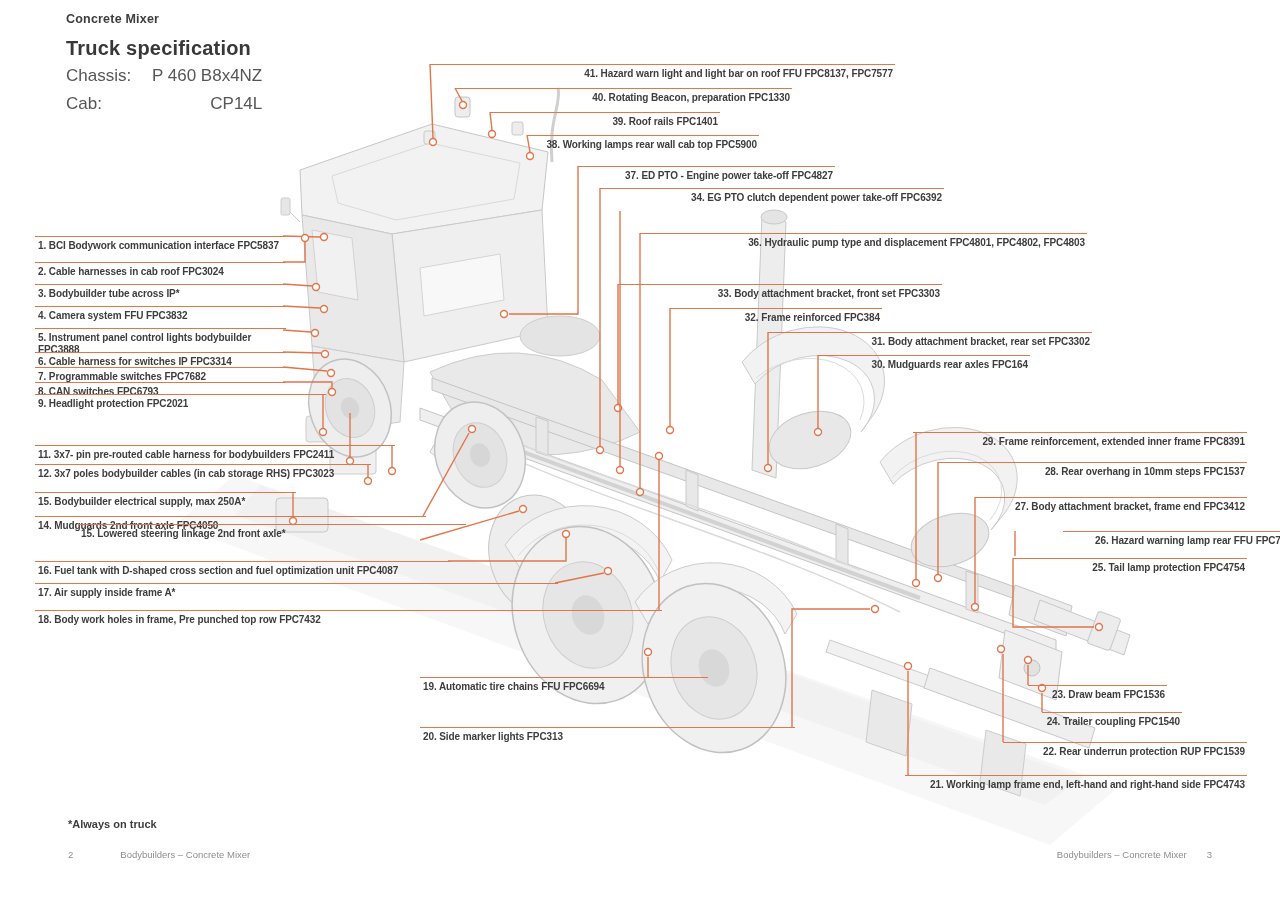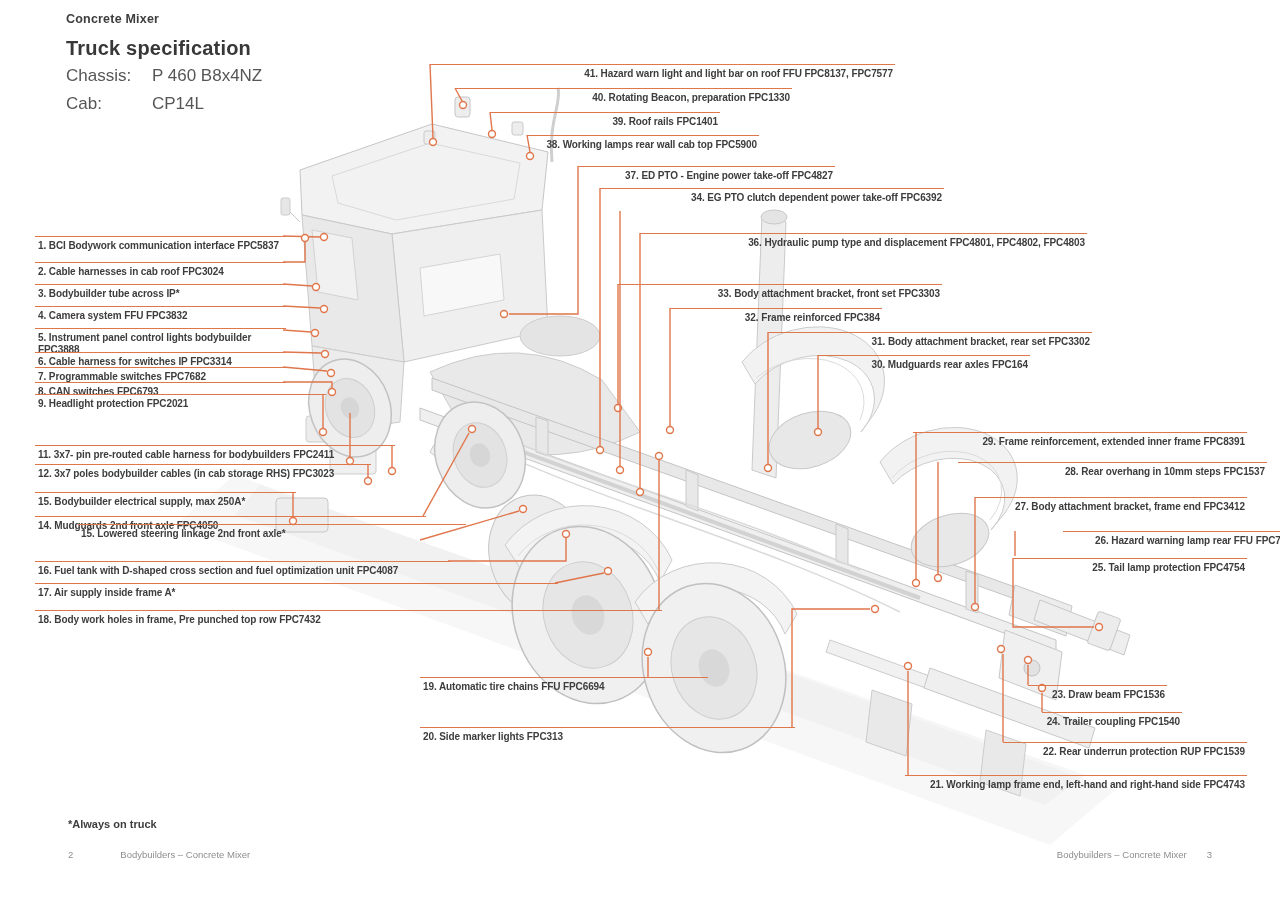--- a/index.html
+++ b/index.html
@@ -2,21 +2,21 @@
 <html style="--accent: #E0764B; --ink: #3D3D3D;"><head>
 <meta charset="utf-8">
 <style>
   html,body{margin:0;padding:0;background:#ffffff;}
   .page{position:relative;width:1280px;height:898px;background:#fff;overflow:hidden;
         font-family:"Liberation Sans", sans-serif;}
   
   .hdr{position:absolute;left:66px;top:12px;z-index:5;}
   .eyebrow{font-size:12.5px;font-weight:bold;color:#3d3d3d;letter-spacing:.2px;}
   .title{font-size:20px;font-weight:bold;color:#383838;margin-top:11px;letter-spacing:.2px;}
-  .specrow{display:flex;font-size:17px;color:#565656;margin-top:4px;line-height:24px;}
+  .specrow{display:flex;font-size:17px;color:#565656;margin-top:4px;line-height:24px;justify-content:space-between;}
   .specrow .lab{width:86px;}
   
   #truck{position:absolute;left:0;top:0;z-index:1;}
   #leaders{position:absolute;left:0;top:0;z-index:2;}
   #leaders polyline{fill:none;stroke:var(--accent);stroke-width:1.4;}
   #leaders circle{fill:#ffffff;stroke:var(--accent);stroke-width:1.4;}
   
   #callouts{position:absolute;left:0;top:0;width:1280px;height:898px;z-index:3;pointer-events:none;}
   .callout{position:absolute;border-top:1.5px solid var(--accent);
            font-size:10px;font-weight:bold;color:var(--ink);line-height:11.5px;
@@ -253,21 +253,21 @@
       <div class="callout l" style="left: 35px; top: 610px; width: 624px;"><span>18. Body work holes in frame, Pre punched top row FPC7432</span></div>
       <div class="callout l" style="left: 420px; top: 677px; width: 285px;"><span>19. Automatic tire chains FFU FPC6694</span></div>
       <div class="callout l" style="left: 420px; top: 727px; width: 372px;"><span>20. Side marker lights FPC313</span></div>
       <div class="callout r" style="left: 905px; top: 775px; width: 340px;"><span>21. Working lamp frame end, left-hand and right-hand side FPC4743</span></div>
       <div class="callout r" style="left: 1003px; top: 742px; width: 242px;"><span>22. Rear underrun protection RUP FPC1539</span></div>
       <div class="callout r" style="left: 1028px; top: 685px; width: 137px;"><span>23. Draw beam FPC1536</span></div>
       <div class="callout r" style="left: 1042px; top: 712px; width: 138px;"><span>24. Trailer coupling FPC1540</span></div>
       <div class="callout r" style="left: 1013px; top: 558px; width: 232px;"><span>25. Tail lamp protection FPC4754</span></div>
       <div class="callout l wrap" style="left: 1015px; top: 531px; width: 230px; padding-left: 32px; margin-left: 48px;"><span>26. Hazard warning lamp rear FFU FPC7578</span></div>
       <div class="callout r" style="left: 975px; top: 497px; width: 270px;"><span>27. Body attachment bracket, frame end FPC3412</span></div>
-      <div class="callout r" style="left: 938px; top: 462px; width: 307px; margin-left: 20px;"><span>28. Rear overhang in 10mm steps FPC1537</span></div>
+      <div class="callout r" style="left: 938px; top: 462px; width: 307px;"><span>28. Rear overhang in 10mm steps FPC1537</span></div>
       <div class="callout r" style="left: 913px; top: 432px; width: 332px;"><span>29. Frame reinforcement, extended inner frame FPC8391</span></div>
       <div class="callout r" style="left: 818px; top: 355px; width: 210px;"><span>30. Mudguards rear axles FPC164</span></div>
       <div class="callout r" style="left: 768px; top: 332px; width: 322px;"><span>31. Body attachment bracket, rear set FPC3302</span></div>
       <div class="callout r" style="left: 670px; top: 308px; width: 210px;"><span>32. Frame reinforced FPC384</span></div>
       <div class="callout r" style="left: 618px; top: 284px; width: 322px;"><span>33. Body attachment bracket, front set FPC3303</span></div>
       <div class="callout r" style="left: 600px; top: 188px; width: 342px;"><span>34. EG PTO clutch dependent power take-off FPC6392</span></div>
       <div class="callout r" style="left: 640px; top: 233px; width: 445px;"><span>36. Hydraulic pump type and displacement FPC4801, FPC4802, FPC4803</span></div>
       <div class="callout r" style="left: 578px; top: 166px; width: 255px;"><span>37. ED PTO - Engine power take-off FPC4827</span></div>
       <div class="callout r" style="left: 527px; top: 135px; width: 230px;"><span>38. Working lamps rear wall cab top FPC5900</span></div>
       <div class="callout r" style="left: 490px; top: 112px; width: 228px;"><span>39. Roof rails FPC1401</span></div>

